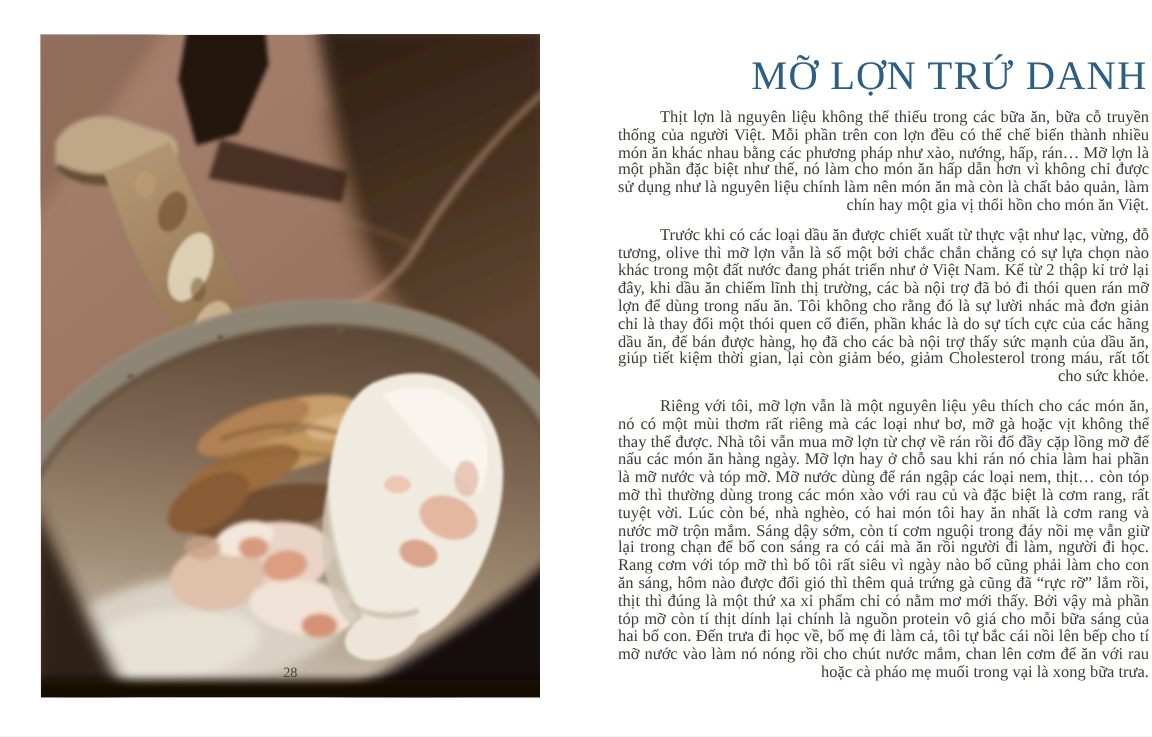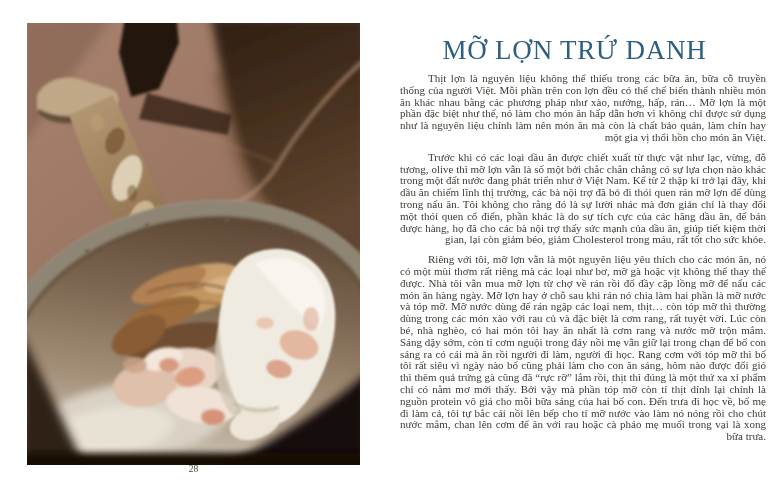--- a/index.html
+++ b/index.html
@@ -10,41 +10,41 @@
     overflow:hidden;
     font-family:"Liberation Serif", serif;
   }
   .photo-frame{
     position:absolute;left:27px;top:23px;width:333px;height:442px;
     overflow:hidden;
   }
   .photo-frame svg{display:block;width:100%;height:100%;}
   .chapter-title{
     position:absolute;left:384px;right:3px;top:17px;
-    text-align:center;
+    text-align:right;
     font-size:27px;
     letter-spacing:0.8px;
     color:#2d5e84;
     white-space:nowrap;
     font-weight:normal;
   }
   .body-text{
     position:absolute;left:400px;width:366px;top:73px;
     font-size:11px;
     line-height:11.8px;
     color:#3f3a34;
     text-align:justify;
     text-align-last:right;
   }
   .body-text p{
-    margin:0 0 8px 0;
+    margin:0 0 8px 12px;
     text-indent:28px;
   }
   .folio{
-    position:absolute;top:464px;
+    position:absolute;top:444px;
     font-size:9.5px;color:#4a443e;text-align:center;
   }
   .folio.left{left:27px;width:333px;}
   .folio.right{left:384px;width:382px;}
 </style>
 </head>
 <body>
 
 <div class="spread">
 

